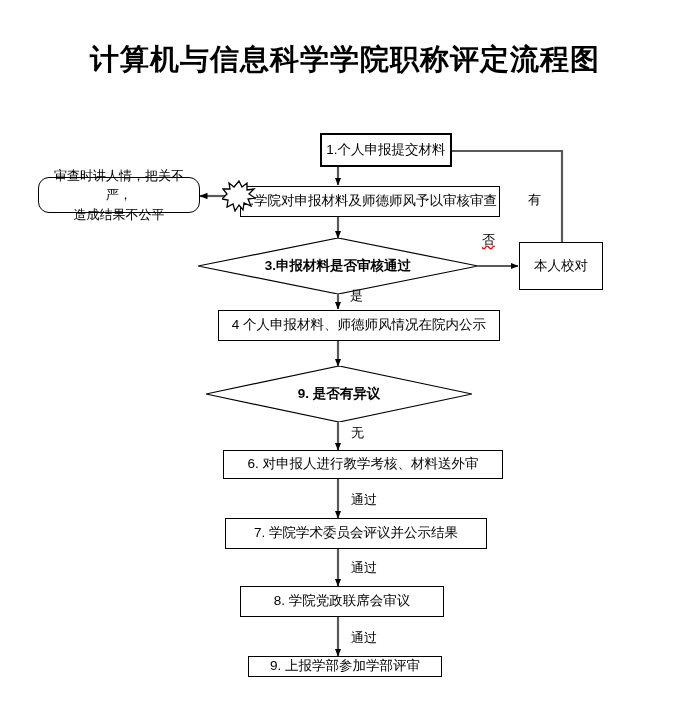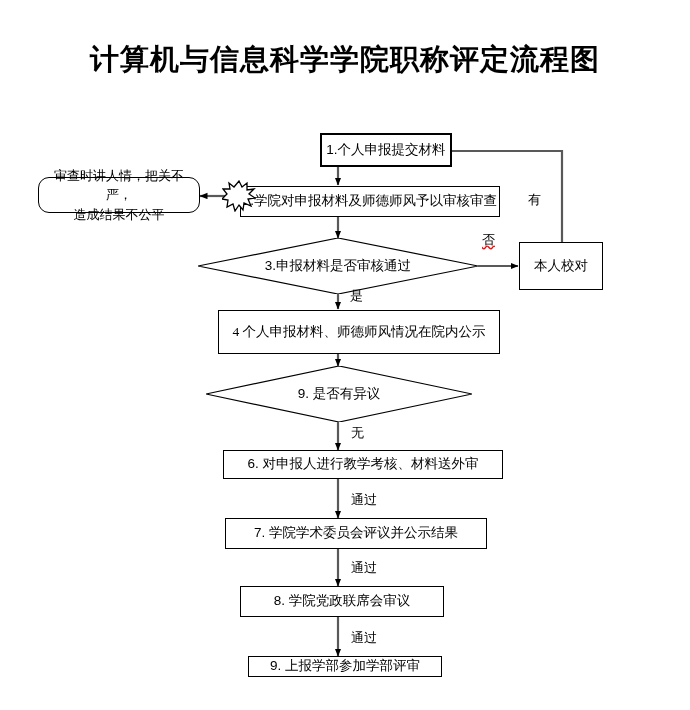--- a/index.html
+++ b/index.html
@@ -57,20 +57,21 @@
   .callout {
     border: 1.3px solid #000;
     border-radius: 11px;
     font-size: 13px;
     line-height: 1.5;
     padding: 2px 8px;
   }
   .diamond-wrap {
     position: absolute;
     z-index: 3;
+    font-weight: bold;
   }
   .diamond-wrap svg {
     position: absolute;
     left: 0; top: 0;
     display: block;
   }
   .diamond-label {
     position: absolute;
     left: 0; top: 0;
     width: 100%;
@@ -166,21 +167,21 @@
   <svg viewBox="0 0 280 56" width="280" height="56" xmlns="http://www.w3.org/2000/svg">
     <polygon points="140,0 280,28 140,56 0,28" fill="#ffffff" stroke="#000000" stroke-width="1.2"></polygon>
   </svg>
   <div class="diamond-label">3.申报材料是否审核通过</div>
 </div>
 
 <div class="node proc" style="left:519px; top:242px; width:84px; height:48px;">
   <span>本人校对</span>
 </div>
 
-<div class="node proc" style="left:218px; top:310px; width:282px; height:44px;font-family:Liberation Serif, serif;">
+<div class="node proc" style="left:218px; top:310px; width:282px; height:31px;">
   <span>4 个人申报材料、师德师风情况在院内公示</span>
 </div>
 
 <div class="diamond-wrap" style="left:206px; top:366px; width:266px; height:56px;">
   <svg viewBox="0 0 266 56" width="266" height="56" xmlns="http://www.w3.org/2000/svg">
     <polygon points="133,0 266,28 133,56 0,28" fill="#ffffff" stroke="#000000" stroke-width="1.2"></polygon>
   </svg>
   <div class="diamond-label">9. 是否有异议</div>
 </div>
 

